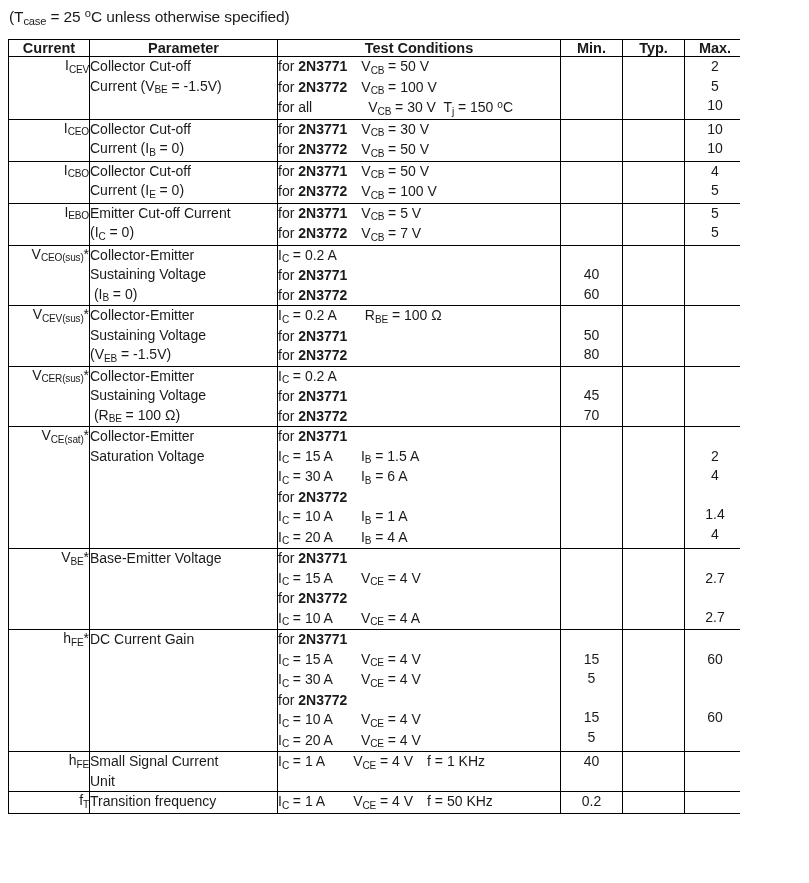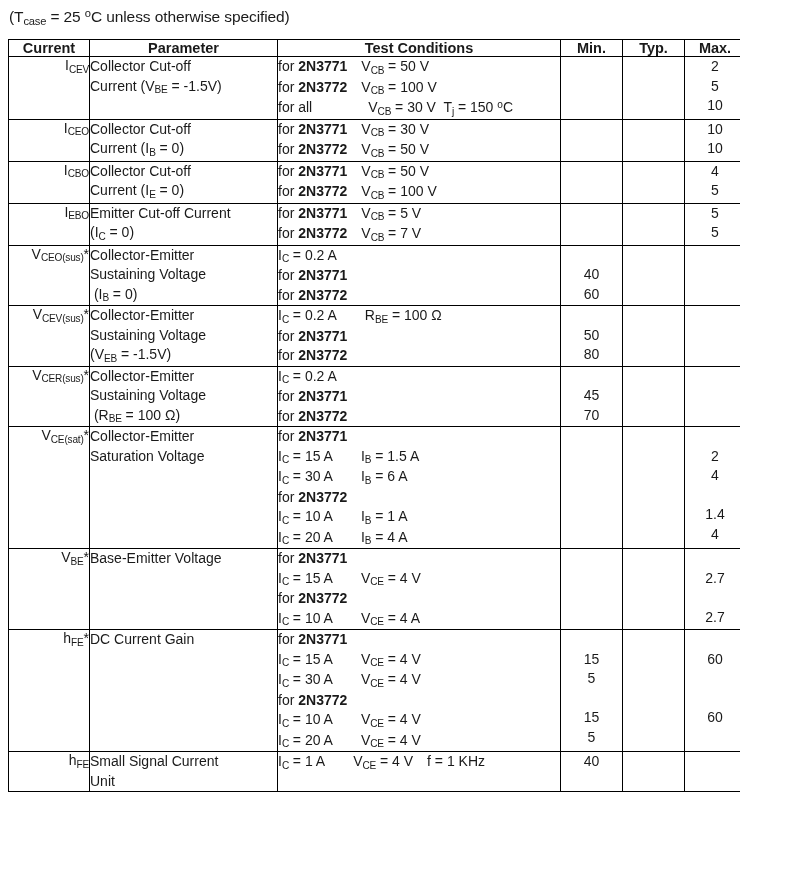--- a/index.html
+++ b/index.html
@@ -398,16 +398,33 @@
           <td class="tc">
             <span class="ln">I<sub>C</sub> = 1 A  V<sub>CE</sub> = 4 V  f = 1 KHz</span>
           </td>
           <td class="num">
             <span class="ln">40</span>
           </td>
           <td class="num"></td>
           <td class="num"></td>
           <td class="unit"></td>
         </tr>
+        <tr>
+          <td class="sym">f<sub>T</sub></td>
+          <td class="par">
+            <span class="ln">Transition frequency</span>
+          </td>
+          <td class="tc">
+            <span class="ln">I<sub>C</sub> = 1 A  V<sub>CE</sub> = 4 V  f = 50 KHz</span>
+          </td>
+          <td class="num">
+            <span class="ln">0.2</span>
+          </td>
+          <td class="num"></td>
+          <td class="num"></td>
+          <td class="unit">
+            <span class="ln">MHz</span>
+          </td>
+        </tr>
       </tbody>
   </table>
 
 </div>
 
 </body></html>

